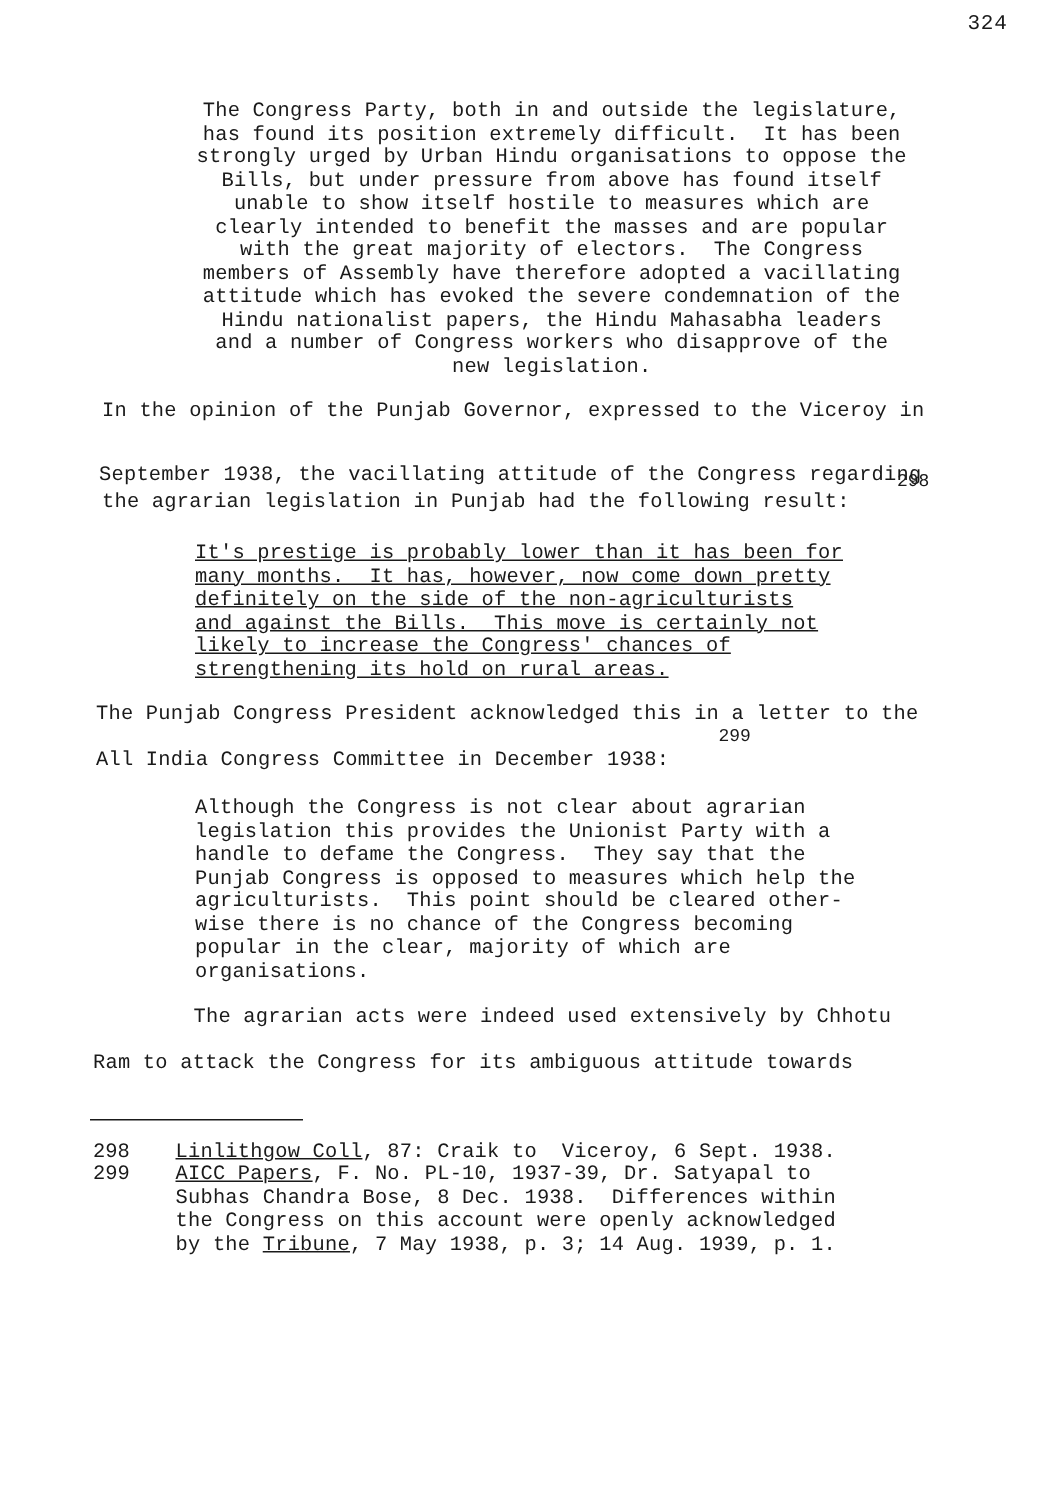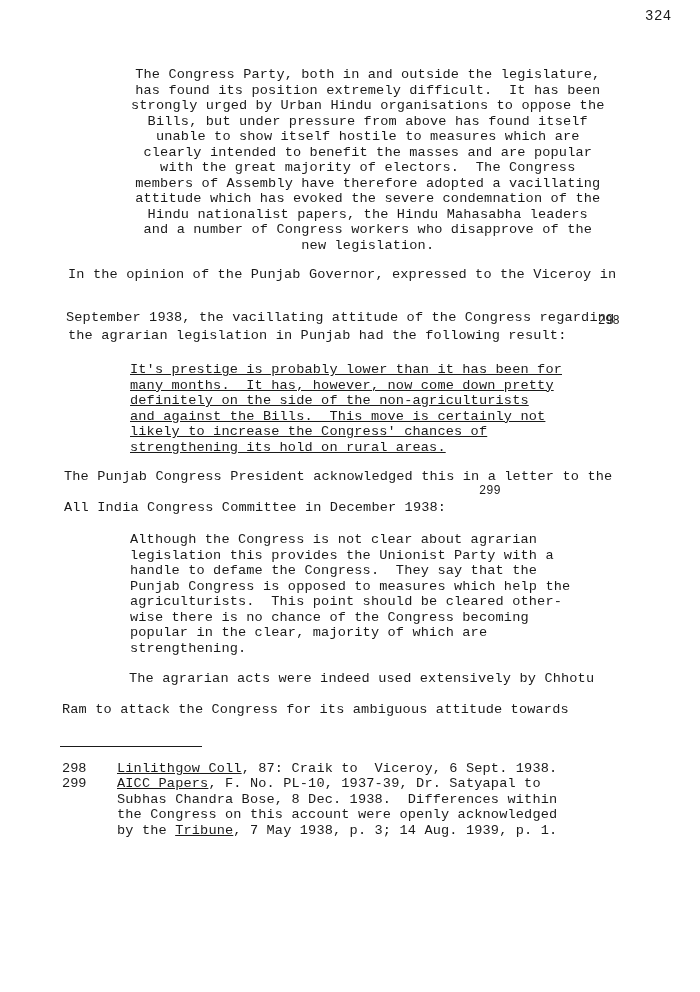--- a/index.html
+++ b/index.html
@@ -106,21 +106,21 @@
     <div class="line" style="left:64px; top:500px;">All India Congress Committee in December 1938:</div>
   </div>
 
   <div class="quote quote3"><span>Although the Congress is not clear about agrarian</span>
 <span>legislation this provides the Unionist Party with a</span>
 <span>handle to defame the Congress.  They say that the</span>
 <span>Punjab Congress is opposed to measures which help the</span>
 <span>agriculturists.  This point should be cleared other-</span>
 <span>wise there is no chance of the Congress becoming</span>
 <span>popular in the clear, majority of which are</span>
-<span>strengthening.</span></div>
+<span>organisations.</span></div>
 
   <div>
     <div class="line" style="left:129px; top:671px;">The agrarian acts were indeed used extensively by Chhotu</div>
     <div class="line" style="left:62px; top:702px;">Ram to attack the Congress for its ambiguous attitude towards</div>
   </div>
 
   <div class="rule"></div>
 
   <div>
     <div class="footnote-num" style="top:761px;">298</div>

